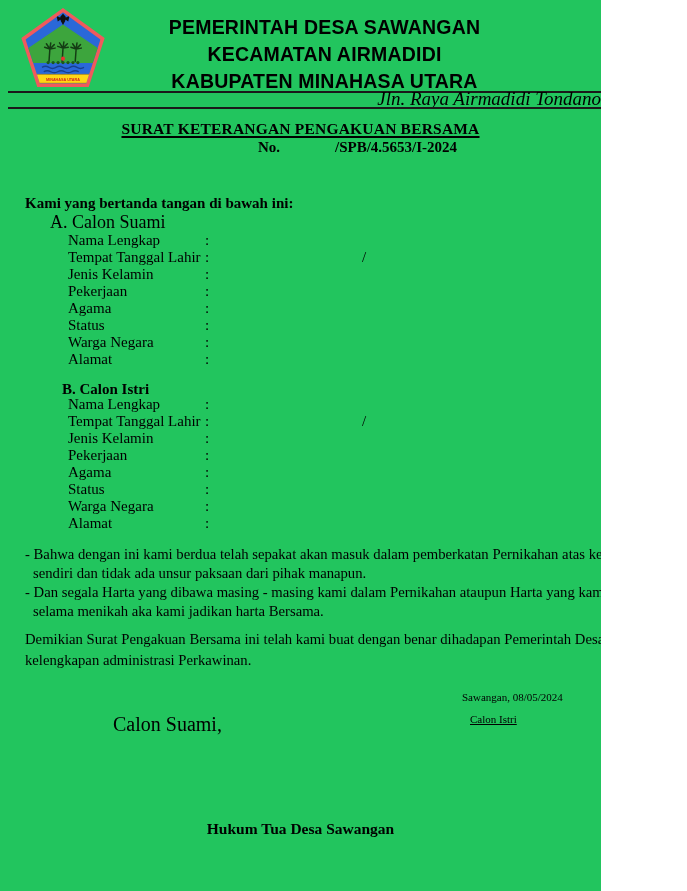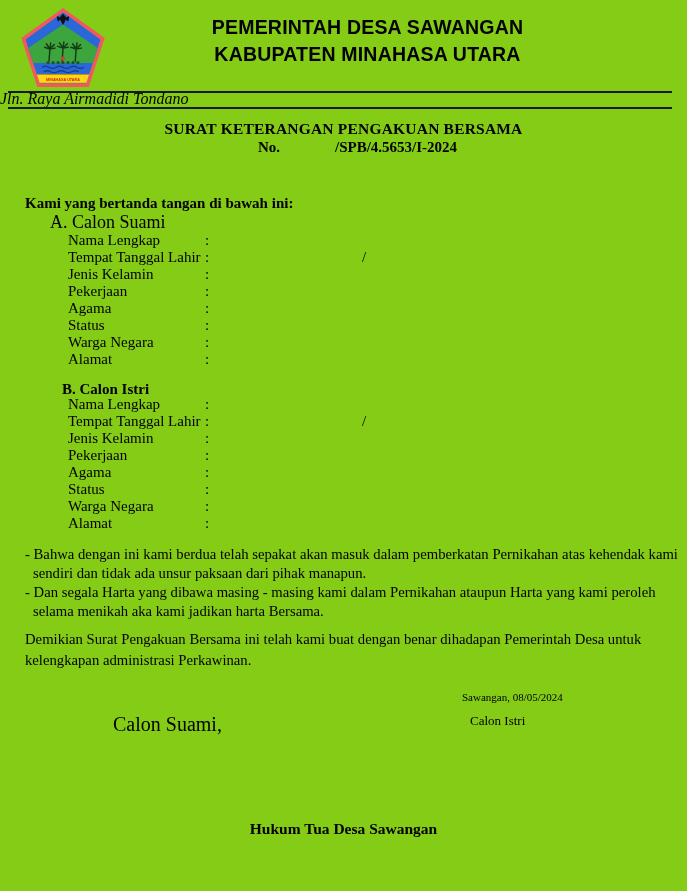--- a/index.html
+++ b/index.html
@@ -1,38 +1,38 @@
 <!DOCTYPE html>
 <html><head>
 <meta charset="utf-8">
 <style>
   html,body{margin:0;padding:0;background:#fff;}
   #page{
-    position:relative;width:687px;height:891px;background:#84cc16;
+    position:relative;width:601px;height:891px;background:#22c55e;
     font-family:"Liberation Serif",serif;color:#000;overflow:hidden;
   }
   
   #logo{position:absolute;left:19px;top:7px;}
   #letterhead{
     position:absolute;left:48px;right:0;top:14px;text-align:center;
     font-family:"Liberation Sans",sans-serif;font-weight:bold;
     font-size:19.5px;line-height:27px;letter-spacing:0.2px;
   }
   .rule{position:absolute;left:8px;width:664px;height:2px;background:#1a1a1a;}
   #rule-top{top:91px;}
   #rule-bottom{top:107px;}
   #address{
-    position:absolute;left:0;right:0;top:91px;text-align:left;
-    font-style:italic;font-size:16px;line-height:16px;
+    position:absolute;left:0;right:0;top:91px;text-align:right;
+    font-style:italic;font-size:19px;line-height:16px;
   }
   
   #doc-title{
     position:absolute;left:0;right:0;top:120px;text-align:center;
     font-weight:bold;font-size:15.5px;letter-spacing:0.2px;
-    text-decoration-thickness:1.5px;text-underline-offset:2px;
+    text-decoration:underline;text-decoration-thickness:1.5px;text-underline-offset:2px;
   }
   #no-label{position:absolute;left:258px;top:139px;font-weight:bold;font-size:15px;}
   #no-value{position:absolute;left:335px;top:139px;font-weight:bold;font-size:15px;}
   
   #intro{position:absolute;left:25px;top:195px;font-weight:bold;font-size:15px;}
   #sec-a-head{position:absolute;left:50px;top:212px;font-weight:normal;font-size:18px;}
   #sec-b-head{position:absolute;left:62px;top:381px;font-weight:bold;font-size:15px;}
   .frow{position:absolute;left:68px;height:17px;font-size:15px;line-height:17px;white-space:nowrap;}
   .flabel{display:inline-block;min-width:137px;}
   .fcolon{display:inline-block;}
@@ -41,21 +41,21 @@
   .para{
     position:absolute;left:25px;width:661px;font-size:14.7px;line-height:19px;
     white-space:pre;padding-left:8px;text-indent:-8px;
   }
   #closing{
     position:absolute;left:25px;width:661px;font-size:14.7px;line-height:21px;white-space:pre;
   }
   
   #place-date{position:absolute;left:462px;top:691px;font-size:11px;}
   #groom{position:absolute;left:113px;top:713px;font-size:20px;}
-  #bride{position:absolute;left:470px;top:713px;font-size:13px;}
+  #bride{position:absolute;left:470px;top:713px;font-size:11px;text-decoration:underline;}
   #ack{position:absolute;left:0;right:0;top:802px;text-align:center;font-size:15px;}
   #official{position:absolute;left:0;right:0;top:820px;text-align:center;font-size:15.5px;font-weight:bold;}
 </style>
 </head>
 <body>
 
 <div id="page">
 
   <svg id="logo" width="88" height="84" viewBox="0 0 100 96" aria-hidden="true">
     <polygon points="50,1 97.6,35.5 79.4,91.5 20.6,91.5 2.4,35.5" fill="#f05a5c"></polygon>
@@ -92,20 +92,21 @@
         <path d="M28,74 q4,-2.4 8,0 t8,0 t8,0 t8,0 t8,0"></path>
         <path d="M30,79 q4,-2.4 8,0 t8,0 t8,0 t8,0"></path>
       </g>
       <polygon points="16,77 84,77 80.5,82 84,87 16,87 19.5,82" fill="#ffd616" stroke="#bd8f00" stroke-width="0.8"></polygon>
       <text x="50" y="84.3" font-size="4.3" font-weight="bold" fill="#d42222" text-anchor="middle" font-family="'Liberation Sans',sans-serif">MINAHASA UTARA</text>
     </g>
   </svg>
 
   <div id="letterhead">
     <div>PEMERINTAH DESA SAWANGAN</div>
+    <div>KECAMATAN AIRMADIDI</div>
     <div>KABUPATEN MINAHASA UTARA</div>
   </div>
 
   <div id="rule-top" class="rule"></div>
   <div id="address">Jln. Raya Airmadidi Tondano</div>
   <div id="rule-bottom" class="rule"></div>
 
   <div id="doc-title">SURAT KETERANGAN PENGAKUAN BERSAMA</div>
   <span id="no-label">No.</span>
   <span id="no-value">/SPB/4.5653/I-2024</span>

